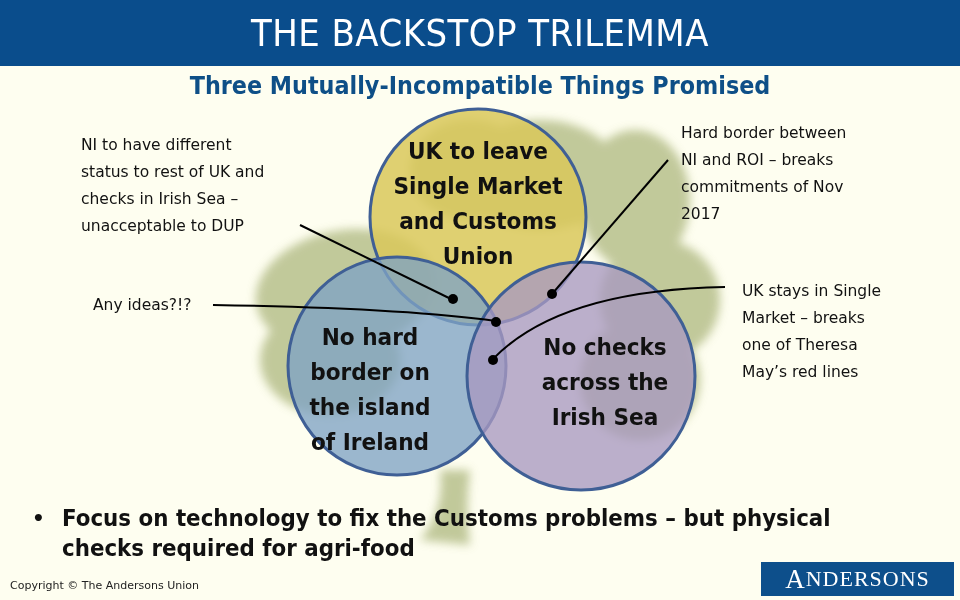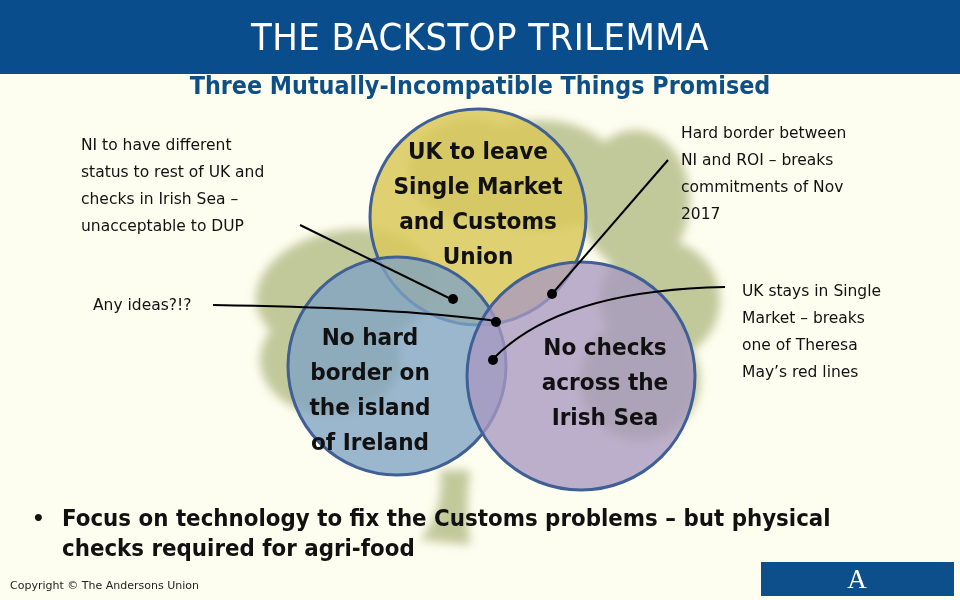--- a/index.html
+++ b/index.html
@@ -10,21 +10,21 @@
       width: 960px;
       height: 600px;
       position: relative;
       overflow: hidden;
       background: #fefef0;
       font-family: "DejaVu Sans", sans-serif;
     }
     .header-bar {
       position: absolute;
       left: 0; top: 0;
-      width: 960px; height: 74px;
+      width: 960px; height: 66px;
       background: #0a4d8c;
       display: flex;
       align-items: center;
       justify-content: center;
     }
     .header-title {
       color: #ffffff;
       font-family: "DejaVu Sans", sans-serif;
       font-size: 37px;
       letter-spacing: 0.5px;
@@ -192,13 +192,14 @@
 </div>
 
 <div class="bullet">
   <span class="bullet-dot">•</span>
   <span class="bullet-text">Focus on technology to fix the Customs problems – but physical checks required for agri-food</span>
 </div>
 
 <div class="copyright">Copyright © The Andersons Union</div>
 <div class="logo">
   <span>A</span>
+    <span class="small">NDERSONS</span>
 </div>
 
 </body></html>

